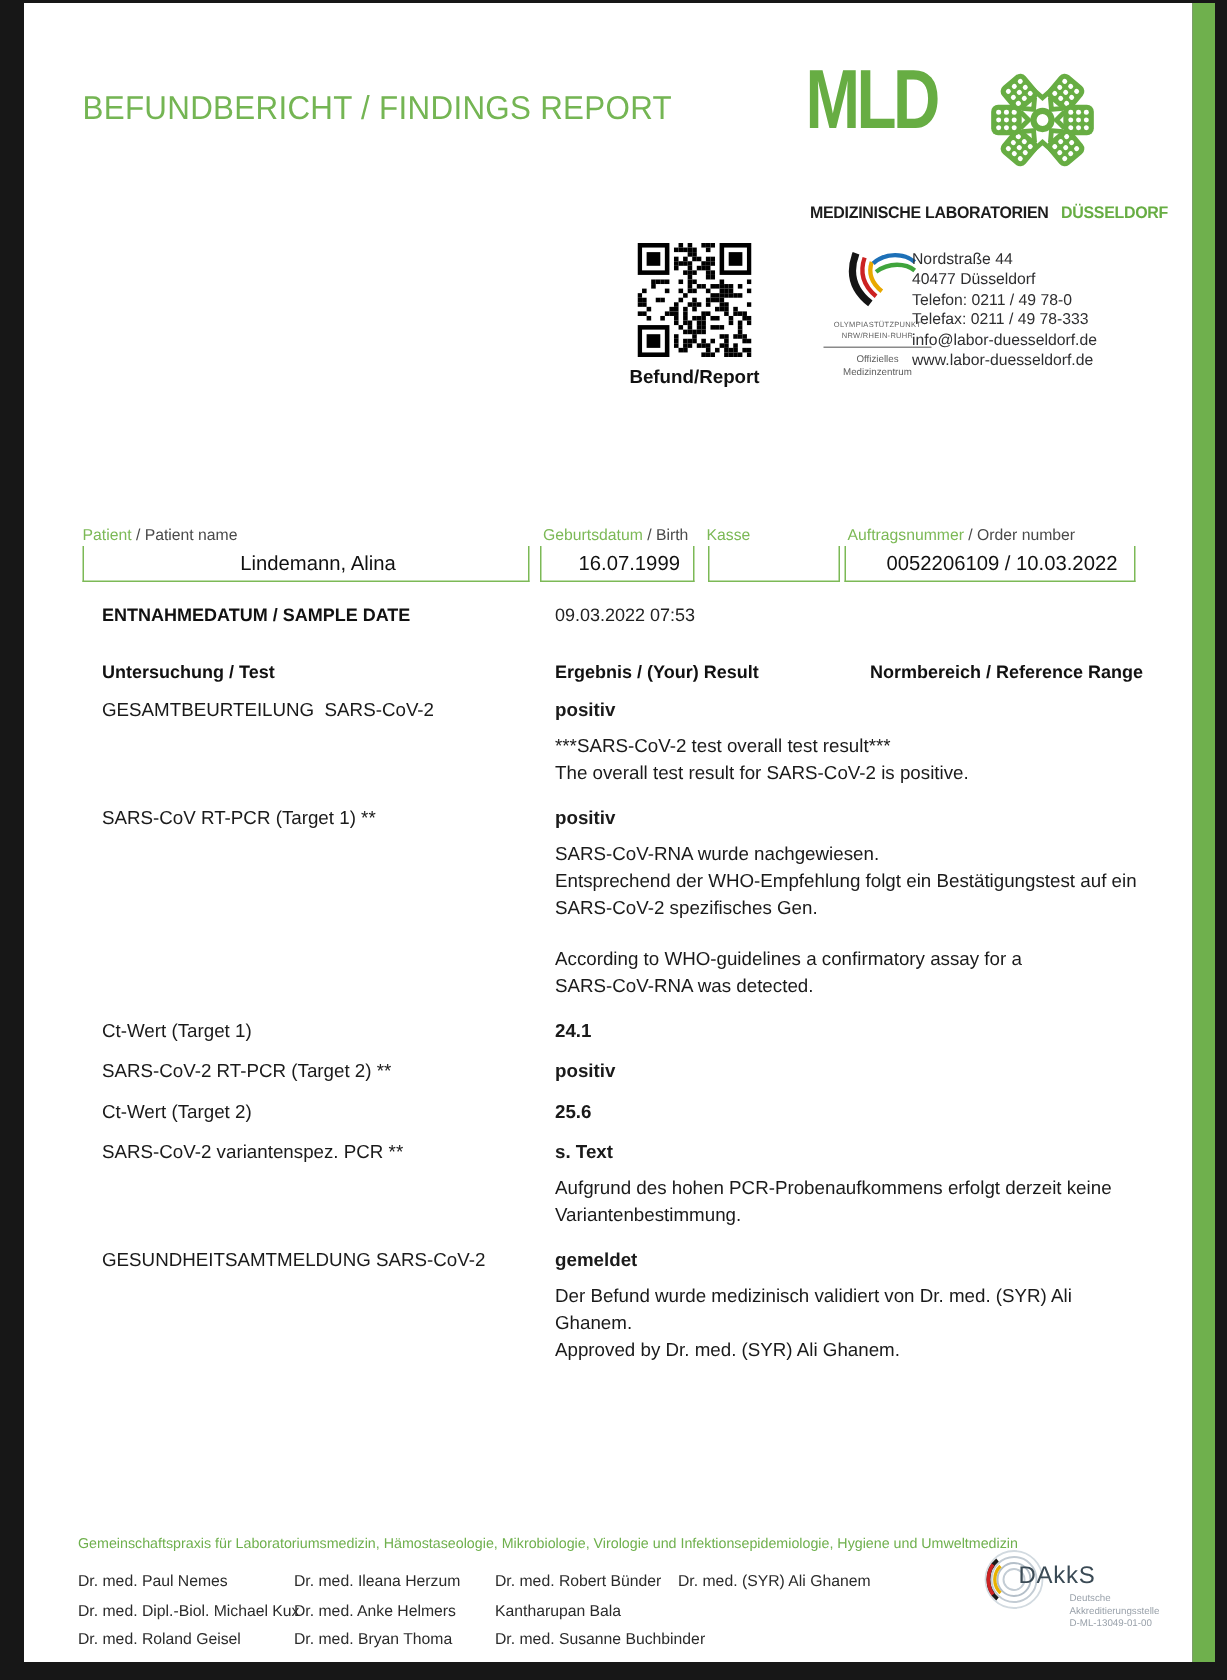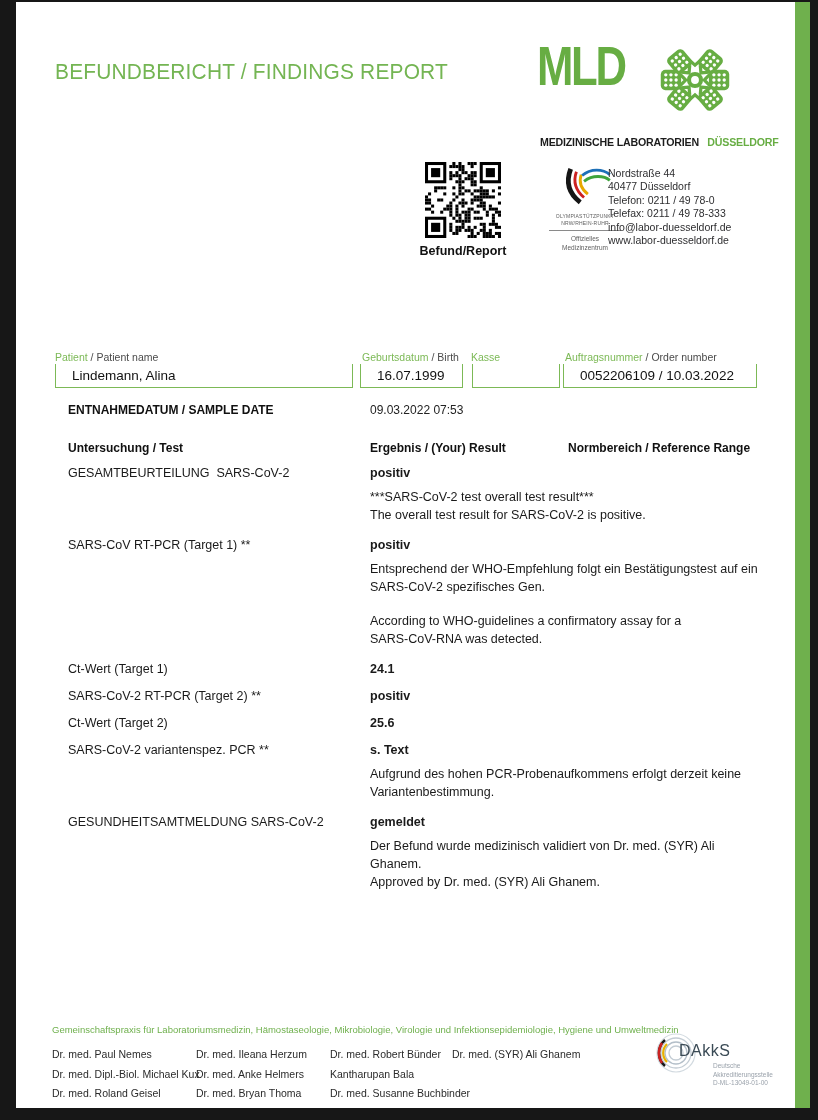--- a/index.html
+++ b/index.html
@@ -25,21 +25,21 @@
   .qr-label{left:387px;top:242px;width:120px;text-align:center;font-weight:bold;font-size:12.5px;color:#111;}
   .osp{left:527px;top:164px;width:84px;text-align:center;color:#5e5e5e;}
   .osp .l1{font-size:5px;letter-spacing:.2px;margin-top:1px;}
   .osp .rule{height:1px;background:#8a8a8a;margin:4px 6px;}
   .osp .l3{font-size:6.5px;line-height:8.5px;}
   .lab-address{left:592px;top:165px;font-size:10.5px;line-height:13.4px;color:#2e2e30;}
   .plabel{position:absolute;top:349px;font-size:10.5px;white-space:nowrap;}
   .plabel .lg{color:#7cb956;}
   .plabel .lx{color:#4a4a4a;text-align:center;}
   .pbox{position:absolute;top:362px;height:24px;border:1.5px solid #7cb956;border-top:none;
-        font-size:13.5px;color:#111;line-height:23px;padding-left:16px;box-sizing:border-box;}
+        font-size:13.5px;color:#111;line-height:23px;padding-left:16px;box-sizing:border-box;text-align:center;}
 
   
   .sample-label{left:52px;top:401px;font-size:12px;font-weight:bold;color:#111;}
   .sample-value{left:354px;top:401px;font-size:12px;color:#222;}
   .th{top:439px;font-size:12px;font-weight:bold;color:#111;white-space:nowrap;}
   .results{left:52px;top:462px;width:710px;font-size:12.5px;color:#1a1a1a;}
   .row{margin-bottom:9px;}
   .row.has-notes{margin-bottom:12px;}
   .row-line{line-height:18px;}
   .test{display:inline-block;width:302px;vertical-align:top;white-space:pre-wrap;}
@@ -407,33 +407,34 @@
     <div class="pbox" style="left:344px;width:103px">16.07.1999</div>
     <div class="pbox" style="left:456px;width:88px"></div>
     <div class="pbox" style="left:547px;width:194px">0052206109 / 10.03.2022</div>
   </div>
 
   <div class="abs sample-label">ENTNAHMEDATUM / SAMPLE DATE</div>
   <div class="abs sample-value">09.03.2022 07:53</div>
 
   <div class="abs th" style="left:52px">Untersuchung / Test</div>
   <div class="abs th" style="left:354px">Ergebnis / (Your) Result</div>
-  <div class="abs th" style="left:552px">Normbereich / Reference Range</div>
+  <div class="abs th" style="left:564px">Normbereich / Reference Range</div>
 
   <div class="abs results">
       <div class="row has-notes">
         <div class="row-line"><span class="test">GESAMTBEURTEILUNG  SARS-CoV-2</span><span class="result">positiv</span></div>
         <div class="notes">
           <div class="note-line">***SARS-CoV-2 test overall test result***</div>
           <div class="note-line">The overall test result for SARS-CoV-2 is positive.</div>
         </div>
       </div>
       <div class="row has-notes">
         <div class="row-line"><span class="test">SARS-CoV RT-PCR (Target 1) **</span><span class="result">positiv</span></div>
         <div class="notes">
+          <div class="note-line">SARS-CoV-RNA wurde nachgewiesen.</div>
           <div class="note-line">Entsprechend der WHO-Empfehlung folgt ein Bestätigungstest auf ein</div>
           <div class="note-line">SARS-CoV-2 spezifisches Gen.</div>
           <div class="note-line blank">&nbsp;</div>
           <div class="note-line">According to WHO-guidelines a confirmatory assay for a</div>
           <div class="note-line">SARS-CoV-RNA was detected.</div>
         </div>
       </div>
       <div class="row">
         <div class="row-line"><span class="test">Ct-Wert (Target 1)</span><span class="result">24.1</span></div>
       </div>

